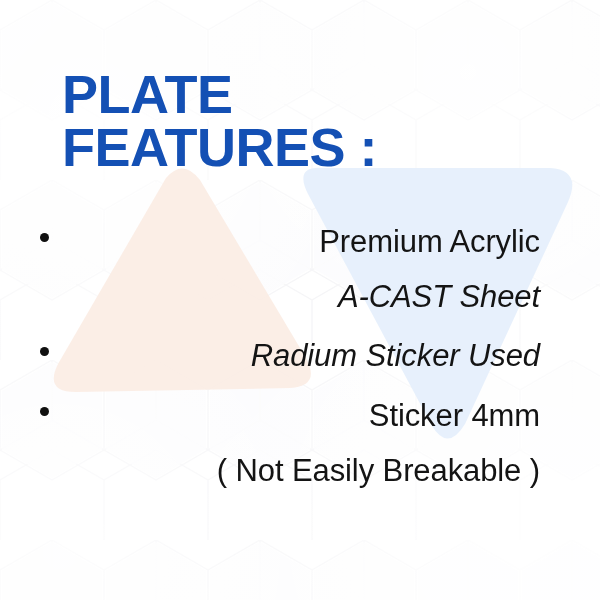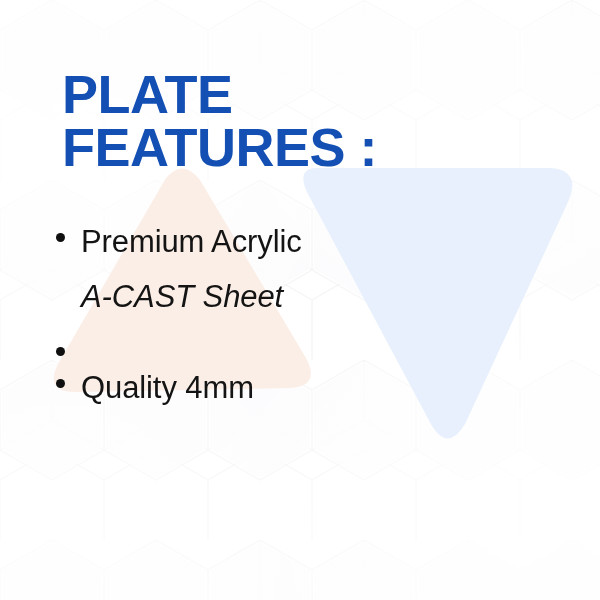--- a/index.html
+++ b/index.html
@@ -74,23 +74,24 @@
     line-height: 0.98;
     font-weight: bold;
     letter-spacing: -0.5px;
     color: #1450b4;
     white-space: pre-line;
     text-shadow: 0 1px 0 rgba(255,255,255,0.5);
   }
 
   .features {
     position: absolute;
-    left: 56px;
+    left: 40px;
     top: 214px;
     width: 500px;
+    text-align: right;
   }
 
   .feature-item {
     display: flex;
     align-items: flex-start;
     margin-bottom: 4px;
   }
   .bullet-dot {
     flex: 0 0 auto;
     width: 9px;
@@ -190,25 +191,27 @@
         <span class="bullet-dot"></span>
         <div class="feature-lines">
           <div class="feature-line">Premium Acrylic</div>
           <div class="feature-line indent-hang">A-CAST Sheet</div>
         </div>
       </div>
 
       <div class="feature-item">
         <span class="bullet-dot"></span>
         <div class="feature-lines">
+          <div class="feature-line indent-hang">Radium Sticker Used</div>
         </div>
       </div>
 
       <div class="feature-item">
         <span class="bullet-dot"></span>
         <div class="feature-lines">
-          <div class="feature-line">Quality 4mm</div>
+          <div class="feature-line">Sticker 4mm</div>
+          <div class="feature-line paren">( Not Easily Breakable )</div>
         </div>
       </div>
 
     </div>
   </div>
 </div>
 
 </body></html>

